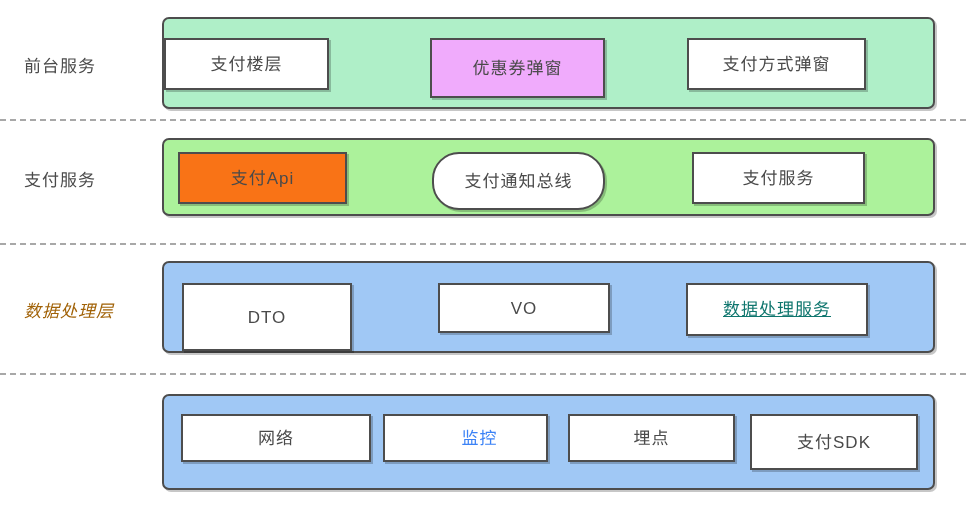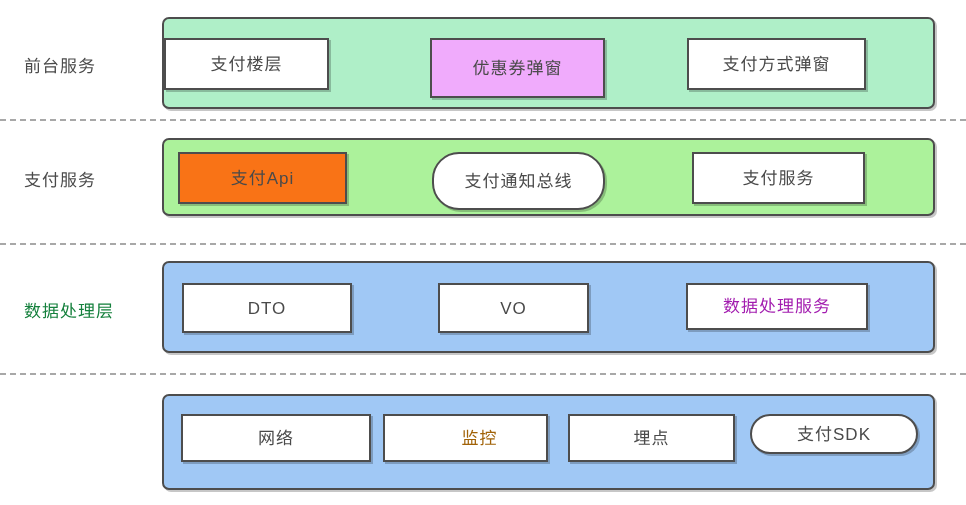--- a/index.html
+++ b/index.html
@@ -83,23 +83,23 @@
     <div class="layer-label" style="left: 24px; top: 58px; color: rgb(74, 74, 74);">前台服务</div>
     <div class="layer-band" style="left: 162px; top: 17px; width: 773px; height: 92px; background: rgb(175, 239, 200); border-color: rgb(77, 77, 77);"></div>
     <div class="node-box" style="left: 164px; top: 38px; width: 165px; height: 52px; background: rgb(255, 255, 255); border-color: rgb(77, 77, 77); color: rgb(74, 74, 74);">支付楼层</div>
     <div class="node-box" style="left: 430px; top: 38px; width: 175px; height: 60px; background: #f0abfc; border-color: rgb(77, 77, 77); color: rgb(74, 74, 74);">优惠券弹窗</div>
     <div class="node-box" style="left: 687px; top: 38px; width: 179px; height: 52px; background: rgb(255, 255, 255); border-color: rgb(77, 77, 77); color: rgb(74, 74, 74);">支付方式弹窗</div>
     <div class="layer-label" style="left: 24px; top: 172px; color: rgb(74, 74, 74);">支付服务</div>
     <div class="layer-band" style="left: 162px; top: 138px; width: 773px; height: 78px; background: rgb(172, 242, 155); border-color: rgb(77, 77, 77);"></div>
     <div class="node-box" style="left: 178px; top: 152px; width: 169px; height: 52px; background: #f97316; border-color: rgb(77, 77, 77); color: rgb(74, 74, 74);">支付Api</div>
     <div class="node-box" style="left: 432px; top: 152px; width: 173px; height: 58px; background: rgb(255, 255, 255); border-color: rgb(77, 77, 77); color: rgb(74, 74, 74); border-radius: 27px;">支付通知总线</div>
     <div class="node-box" style="left: 692px; top: 152px; width: 173px; height: 52px; background: rgb(255, 255, 255); border-color: rgb(77, 77, 77); color: rgb(74, 74, 74);">支付服务</div>
-    <div class="layer-label" style="left: 24px; top: 303px; color: #15803d;">数据处理层</div>
+    <div class="layer-label" style="left: 24px; top: 303px; color: #a16207; font-style: italic;">数据处理层</div>
     <div class="layer-band" style="left: 162px; top: 261px; width: 773px; height: 92px; background: rgb(160, 200, 245); border-color: rgb(77, 77, 77);"></div>
-    <div class="node-box" style="left: 182px; top: 283px; width: 170px; height: 50px; background: rgb(255, 255, 255); border-color: rgb(77, 77, 77); color: rgb(74, 74, 74);">DTO</div>
-    <div class="node-box" style="left: 438px; top: 283px; width: 151px; height: 50px; background: rgb(255, 255, 255); border-color: rgb(77, 77, 77); color: rgb(74, 74, 74);">VO</div>
-    <div class="node-box" style="left: 686px; top: 283px; width: 182px; height: 47px; background: rgb(255, 255, 255); border-color: rgb(77, 77, 77); color: #a21caf;">数据处理服务</div>
+    <div class="node-box" style="left: 182px; top: 283px; width: 170px; height: 68px; background: rgb(255, 255, 255); border-color: rgb(77, 77, 77); color: rgb(74, 74, 74);">DTO</div>
+    <div class="node-box" style="left: 438px; top: 283px; width: 172px; height: 50px; background: rgb(255, 255, 255); border-color: rgb(77, 77, 77); color: rgb(74, 74, 74);">VO</div>
+    <div class="node-box" style="left: 686px; top: 283px; width: 182px; height: 53px; background: rgb(255, 255, 255); border-color: rgb(77, 77, 77); color: #0f766e; text-decoration: underline;">数据处理服务</div>
     <div class="layer-band" style="left: 162px; top: 394px; width: 773px; height: 96px; background: rgb(160, 200, 245); border-color: rgb(77, 77, 77);"></div>
     <div class="node-box" style="left: 181px; top: 414px; width: 190px; height: 48px; background: rgb(255, 255, 255); border-color: rgb(77, 77, 77); color: rgb(74, 74, 74);">网络</div>
-    <div class="node-box" style="left: 383px; top: 414px; width: 165px; height: 48px; background: rgb(255, 255, 255); border-color: rgb(77, 77, 77); color: #a16207; padding-left: 28px;">监控</div>
+    <div class="node-box" style="left: 383px; top: 414px; width: 165px; height: 48px; background: rgb(255, 255, 255); border-color: rgb(77, 77, 77); color: #3b82f6; padding-left: 28px;">监控</div>
     <div class="node-box" style="left: 568px; top: 414px; width: 167px; height: 48px; background: rgb(255, 255, 255); border-color: rgb(77, 77, 77); color: rgb(74, 74, 74);">埋点</div>
-    <div class="node-box" style="left: 750px; top: 414px; width: 168px; height: 40px; background: rgb(255, 255, 255); border-color: rgb(77, 77, 77); color: rgb(74, 74, 74); border-radius: 20px;">支付SDK</div>
+    <div class="node-box" style="left: 750px; top: 414px; width: 168px; height: 56px; background: rgb(255, 255, 255); border-color: rgb(77, 77, 77); color: rgb(74, 74, 74);">支付SDK</div>
   </div>
 
 </body></html>

